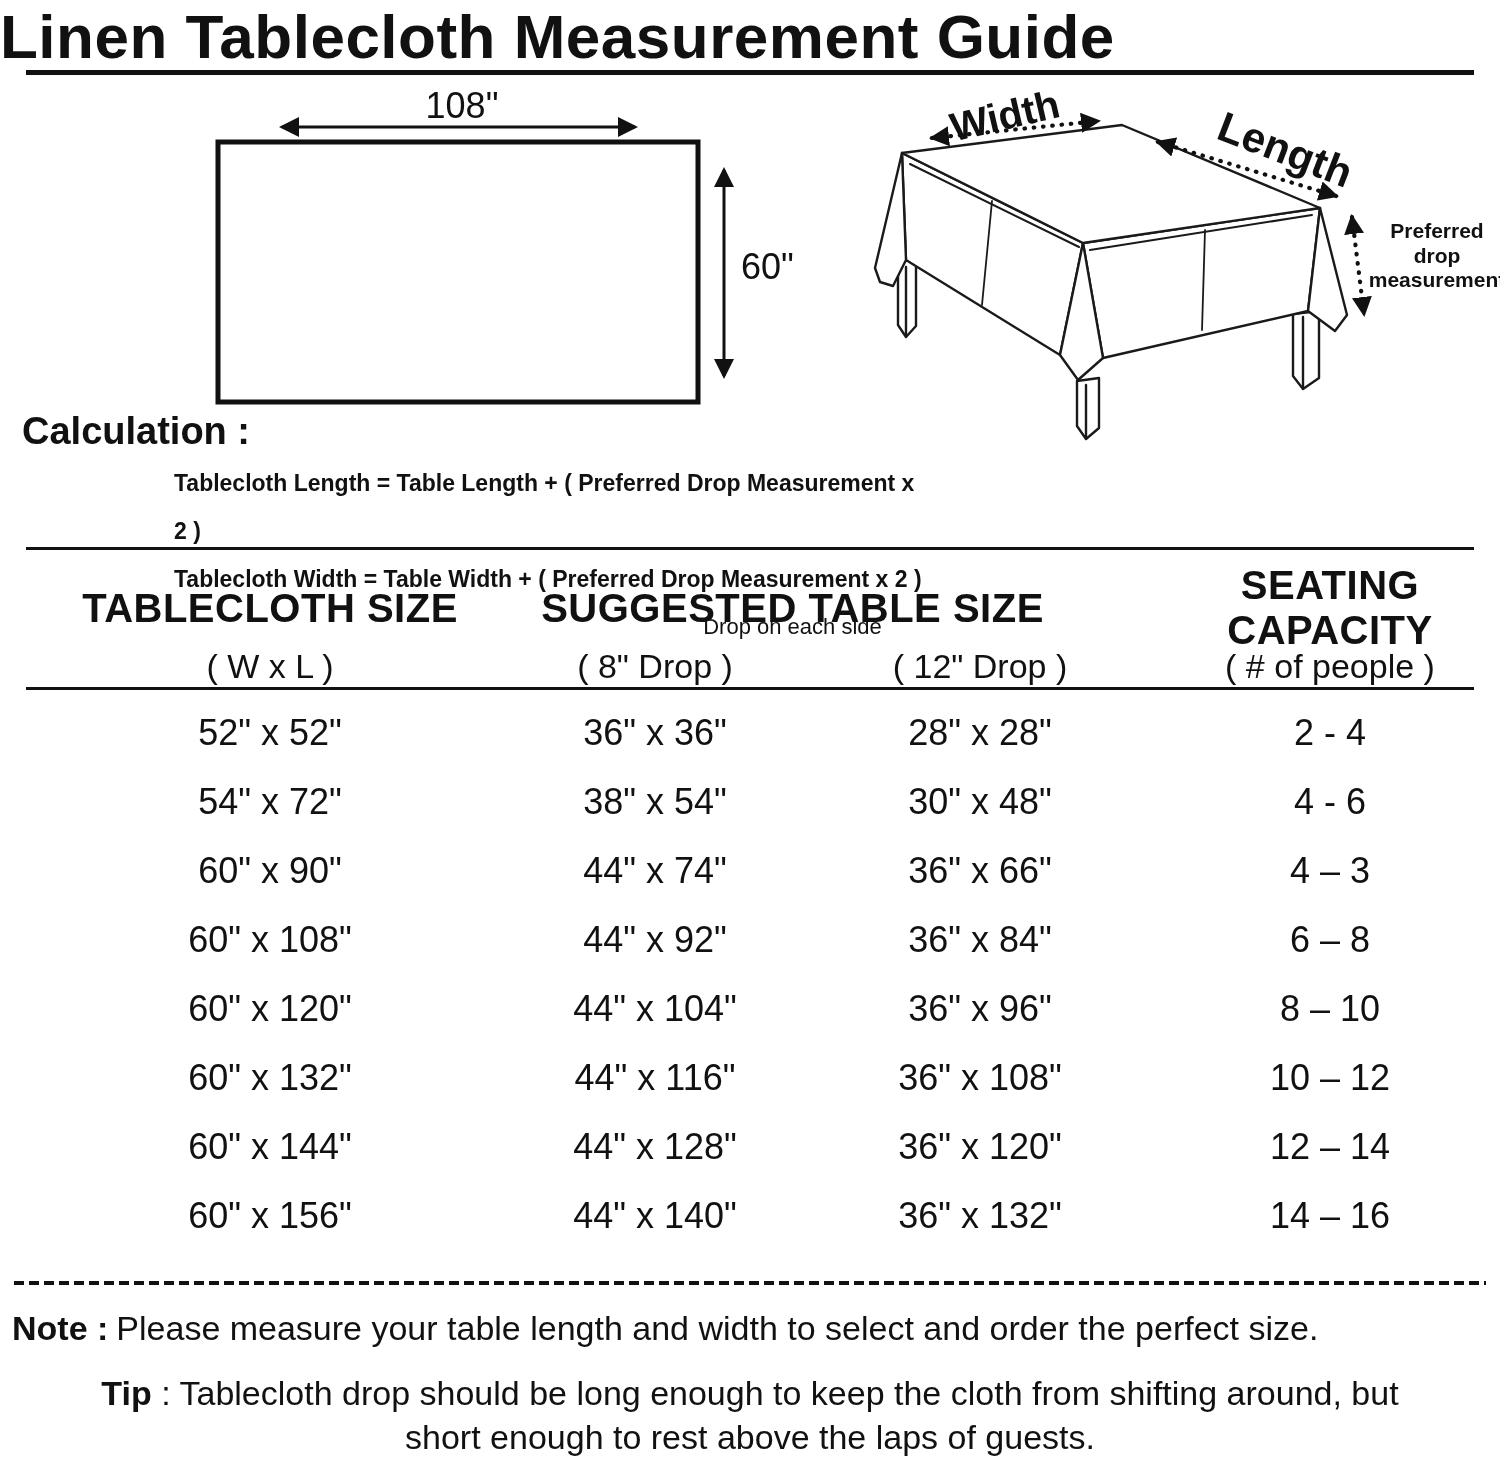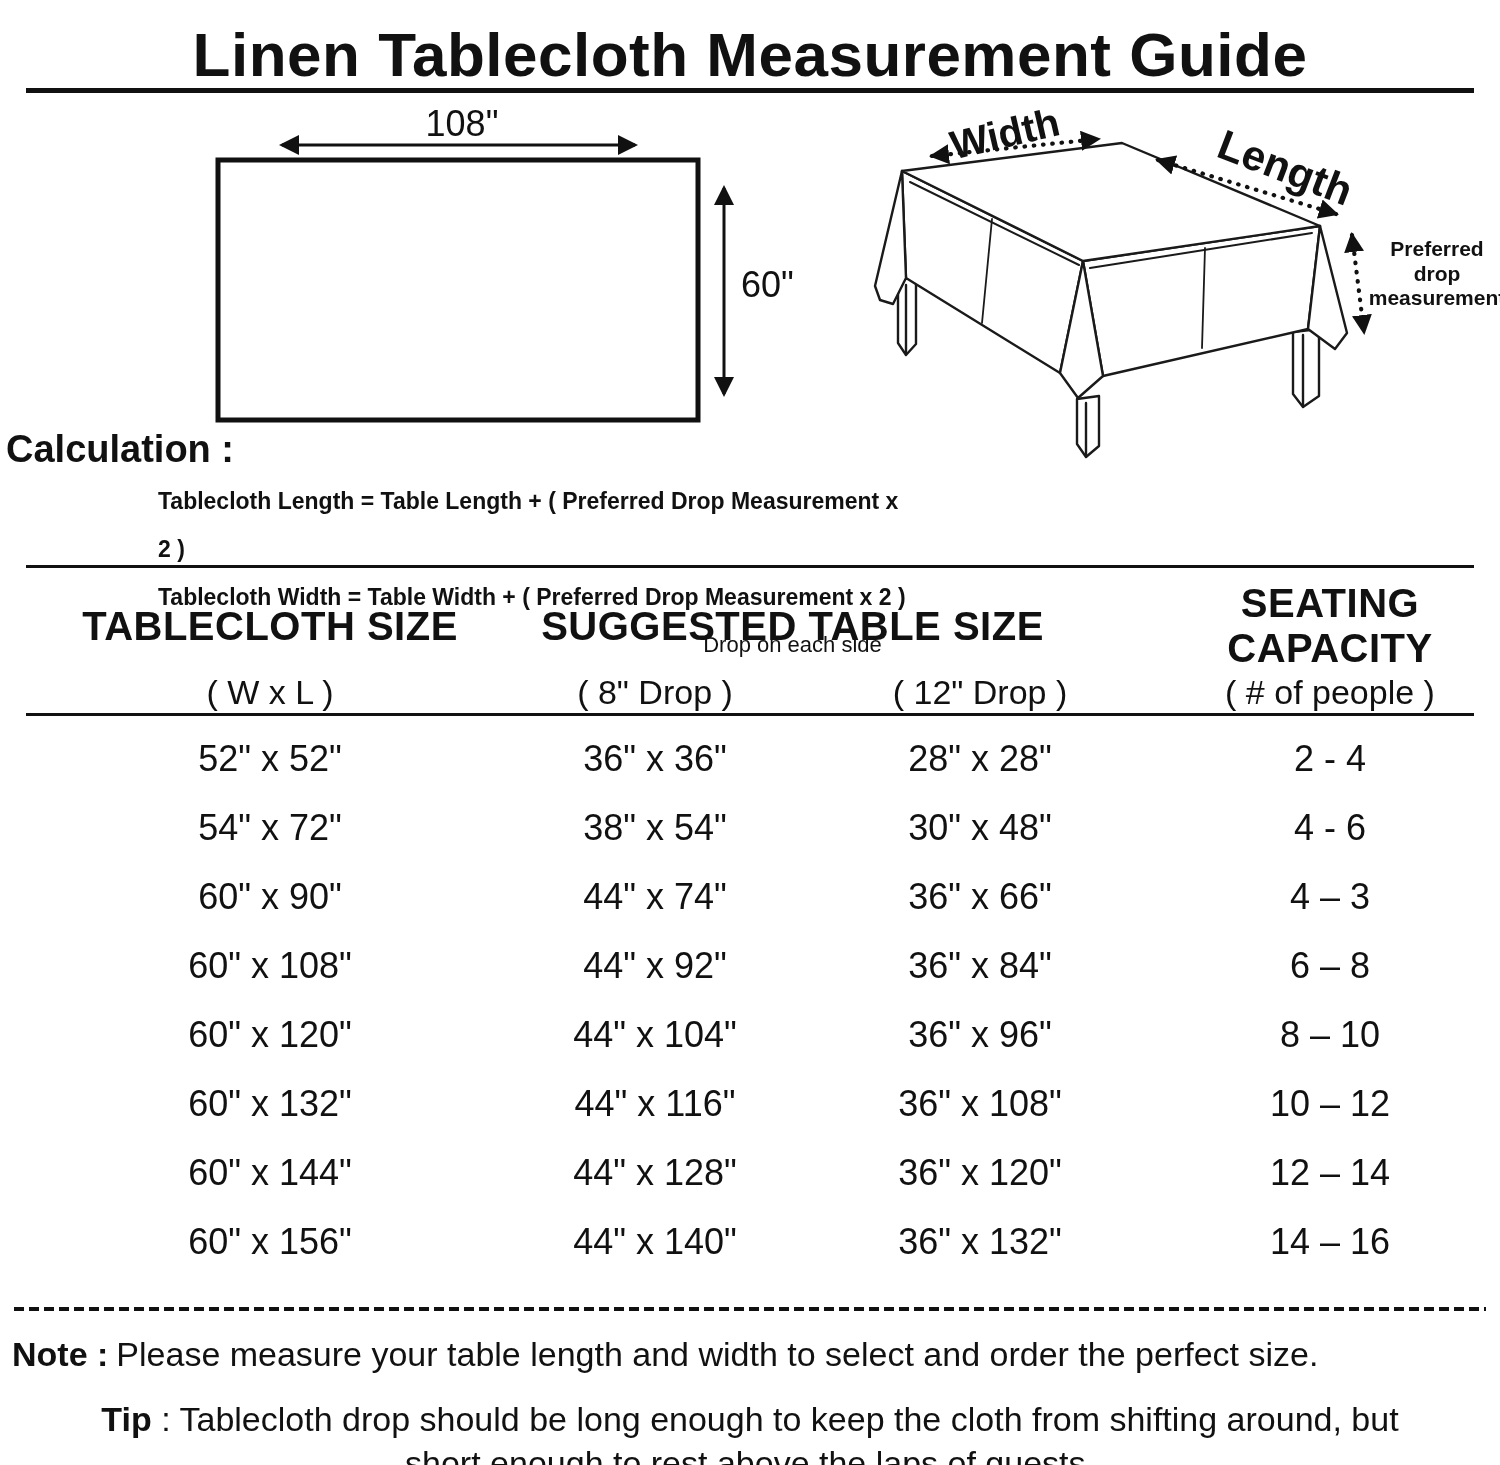--- a/index.html
+++ b/index.html
@@ -1,42 +1,42 @@
 <!DOCTYPE html>
 <html><head>
 <meta charset="utf-8">
 <style>
   html,body{margin:0;padding:0;background:#fff;}
   .page{position:relative;width:1500px;height:1465px;background:#fff;color:#111;
         font-family:"Liberation Sans",sans-serif;overflow:hidden;}
   
-  .title{margin:0;padding-top:23px;height:65px;text-align:center;
+  .title{margin:0;padding-top:5px;height:65px;
          font-size:62px;font-weight:700;line-height:64px;letter-spacing:.5px;}
   .rule1{height:5px;background:#111;margin:0 26px;}
   .rule2{height:3px;background:#111;margin:0 26px;}
   .rule3{height:3px;background:#111;margin:0 26px;}
   
   .top-area{position:relative;height:472px;}
   .rect-diagram{position:absolute;left:0;top:0;}
   .illustration{position:absolute;left:860px;top:0;}
   svg text{font-family:"Liberation Sans",sans-serif;fill:#111;}
-  .calc{position:absolute;left:6px;top:334px;width:900px;}
+  .calc{position:absolute;left:22px;top:334px;width:900px;}
   .calc-heading{font-size:38px;font-weight:700;margin:0;line-height:44px;}
   .calc-lines{margin:6px 0 0 152px;font-size:23px;font-weight:700;line-height:48px;}
   
   .cols{display:grid;grid-template-columns:480px 290px 360px 340px;padding-left:30px;}
   .cell{text-align:center;}
   .span23{grid-column:2/4;padding-right:85px;text-align:center;}
   .col4{grid-column:4;text-align:center;}
   .table-head{padding-top:13px;}
   .head-a{font-size:40px;font-weight:700;height:46px;align-items:center;letter-spacing:.5px;}
   .head-a .cell,.head-a .span23,.head-a .col4{align-self:center;}
   .head-b{font-size:22px;height:36px;}
   .head-b .span23{align-self:center;}
-  .head-c{font-size:34px;height:42px;margin-top:8px;}
+  .head-c{font-size:34px;height:42px;}
   .head-c .cell{align-self:center;}
   .rows{padding:8px 0;}
   .trow{height:69px;}
   .trow .cell{align-self:center;font-size:36px;font-weight:400;}
   .dashed{height:4px;margin:23px 14px 0;
     background:repeating-linear-gradient(90deg,#111 0 10px,transparent 10px 15px);}
   .note{margin:22px 12px 0;font-size:34px;line-height:42px;}
   .note strong{margin-right:8px;}
   .tip{margin:22px 10px 0;font-size:34px;line-height:44px;text-align:center;}
 </style>

